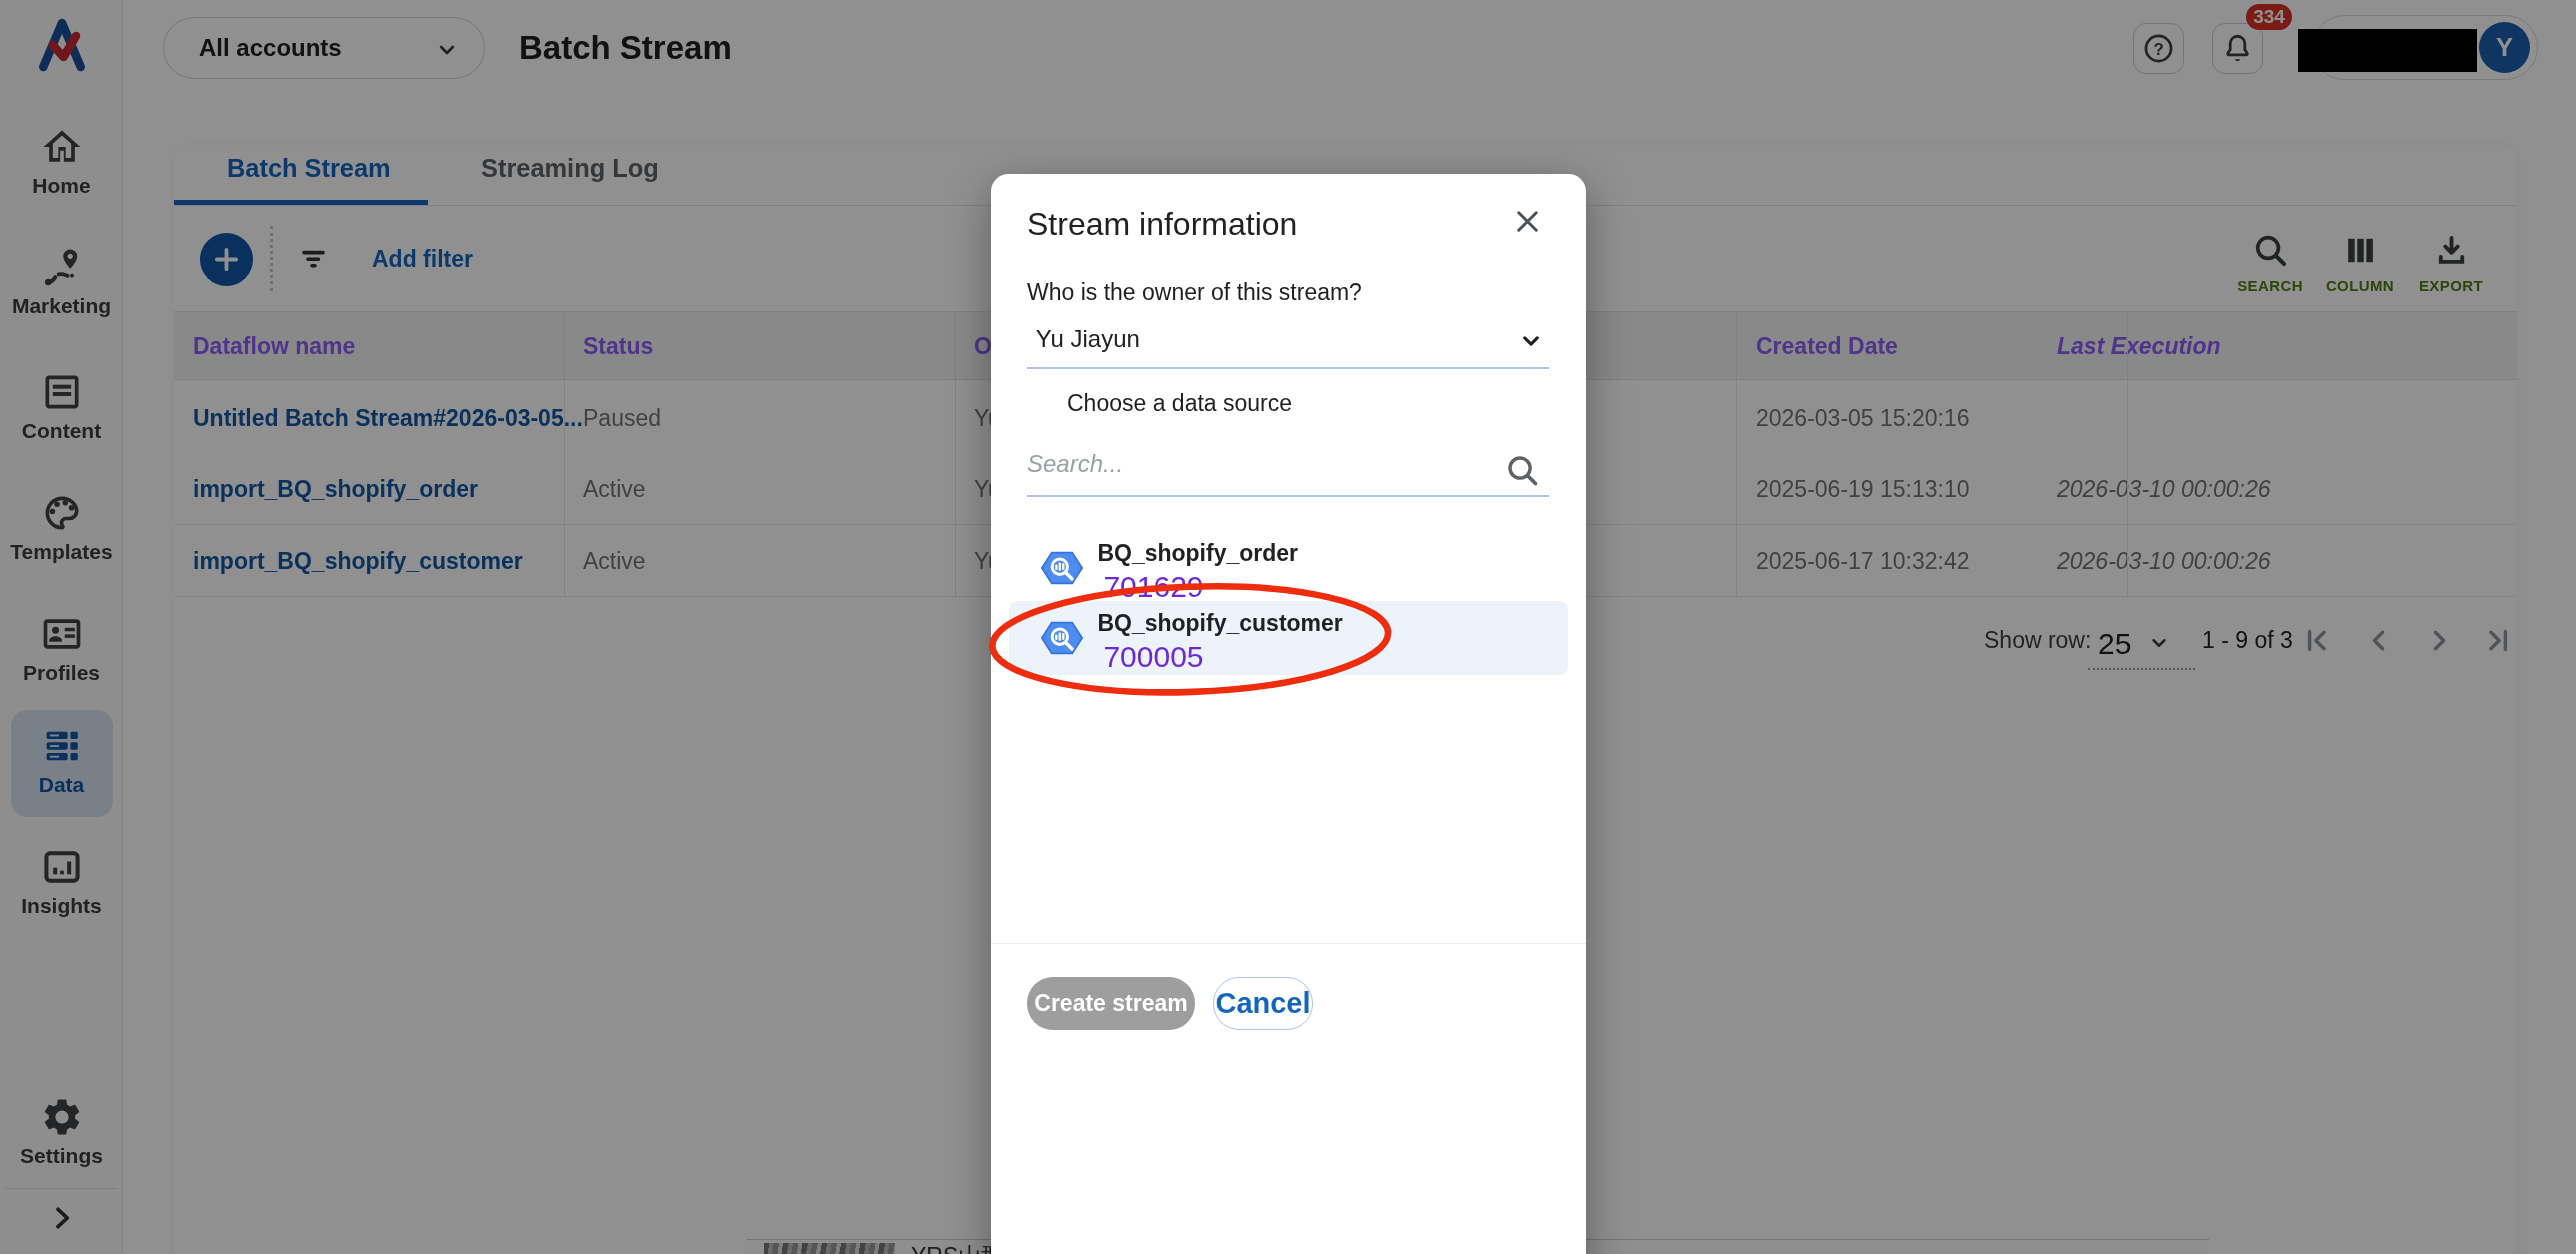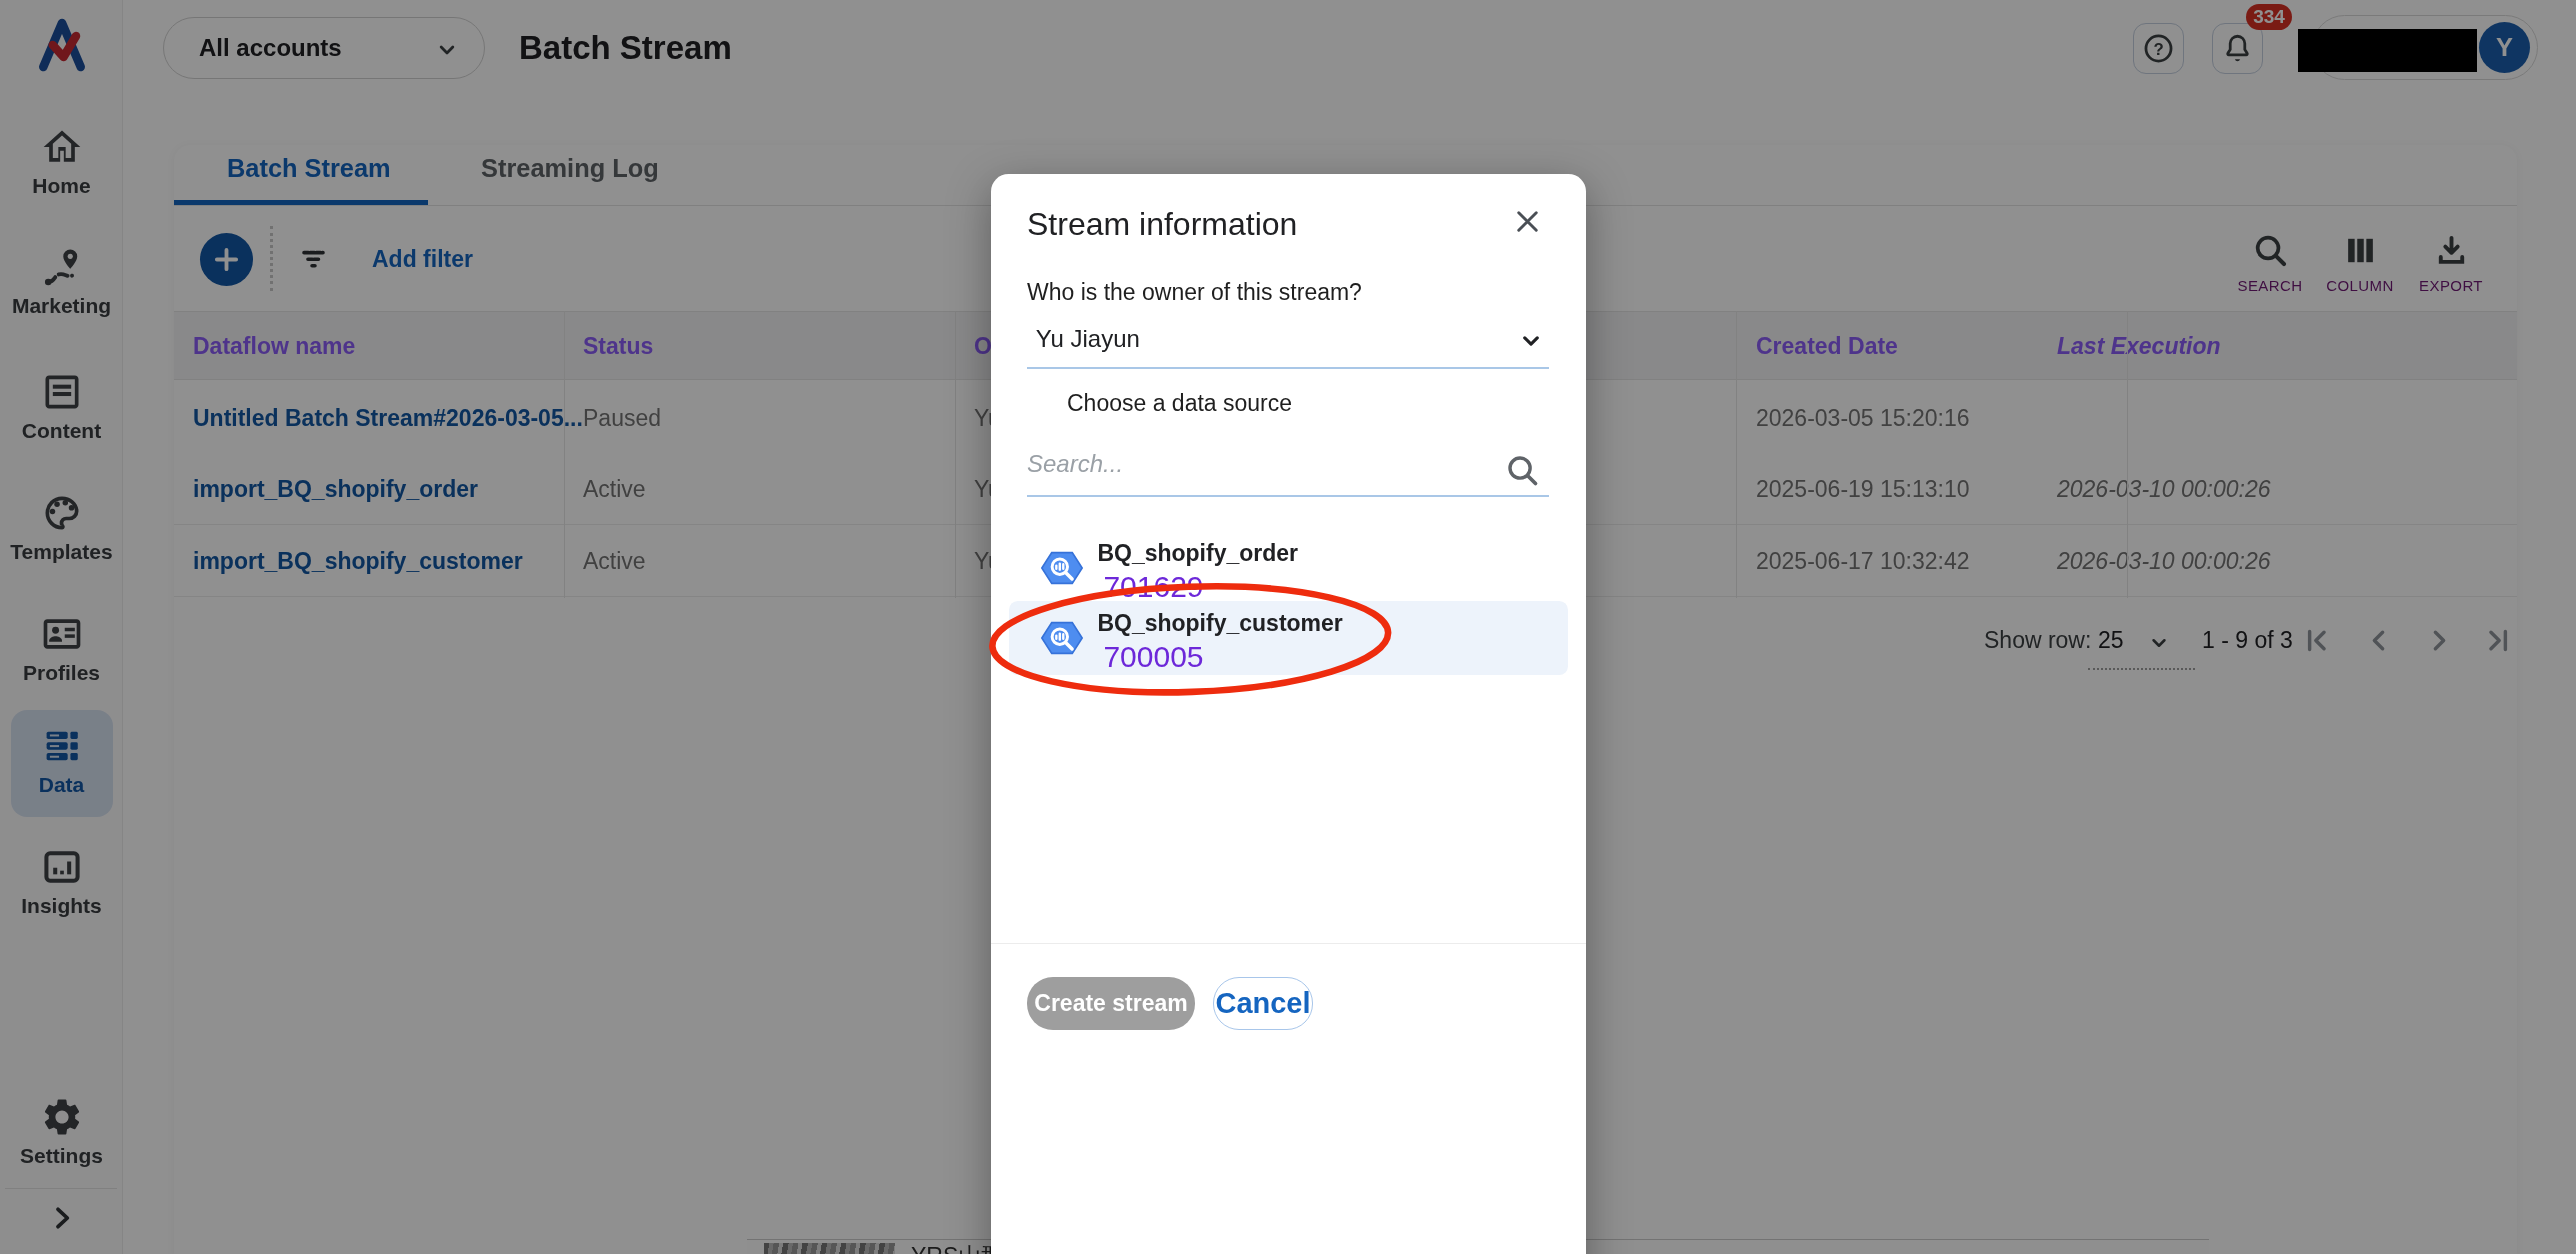--- a/index.html
+++ b/index.html
@@ -51,38 +51,38 @@
   #tab-divider { position:absolute; left:0; top:60px; width:2343px; height:0; border-top:1.8px solid #e2e2e2; }
 
   #add-btn { position:absolute; left:26px; top:88px; width:53px; height:53px; border-radius:50%;
              background:#1257a5; display:flex; align-items:center; justify-content:center; }
   #toolbar-sep { position:absolute; left:96px; top:81px; height:65px; border-left:3.5px dotted #c9c9c9; }
   #filter-icon { position:absolute; left:122px; top:96px; }
   #add-filter-label { position:absolute; left:198px; top:101px; font-size:23px; font-weight:700; color:#1565c0; }
 
   .action { position:absolute; top:86px; width:96px; text-align:center; }
   #action-search { left:2048px; } #action-column { left:2138px; } #action-export { left:2229px; }
-  .action .alabel { display:block; font-size:15px; font-weight:400; color:#701a75; letter-spacing:0.4px; margin-top:3.5px; }
+  .action .alabel { display:block; font-size:15px; font-weight:700; color:#4d7c0f; letter-spacing:0.4px; margin-top:3.5px; }
 
   
   #thead { position:absolute; left:0; top:166px; width:2343px; height:69px; background:#f3f3f4;
            border-top:1.8px solid #e4e4e4; border-bottom:1.8px solid #e4e4e4; }
   .hcell { position:absolute; top:21px; font-size:23px; font-weight:700; color:#8b5cf6; white-space:nowrap; }
   .trow { position:absolute; left:0; width:2343px; height:72px; background:#fff; border-bottom:1.8px solid #ebebeb; }
   #row-0 { top:237px; } #row-1 { top:308px; } #row-2 { top:380px; }
   .cell { position:absolute; top:23px; font-size:23px; color:#737373; white-space:nowrap; }
   .cell.link { color:#1258a4; font-weight:700; cursor:pointer; }
   .c0 { left:19px; } .c1 { left:409px; } .c2 { left:800px; } .c3 { left:1582px; } .c4 { left:1883px;font-style:italic; }
   .colsep { position:absolute; top:166px; height:287px; width:0; border-left:1.8px solid #e6e6e6; }
   #colsep-1 { left:390px; } #colsep-2 { left:781px; } #colsep-3 { left:1562px; } #colsep-4 { left:1953px; }
 
   
   #pager { position:absolute; left:1665px; top:469px; width:678px; height:53px; }
   #show-row-label { position:absolute; left:145px; top:13px; font-size:23px; color:#3c4043; }
-  #page-size { position:absolute; left:259px; top:13px; font-size:23px; color:#202124; }
+  #page-size { position:absolute; left:259px; top:13px; font-size:30px; color:#202124; }
   #page-size-chev { position:absolute; left:307px; top:16px; }
   #page-size-underline { position:absolute; left:249px; top:54px; width:107px; height:0; border-top:2.6px dotted #9e9e9e; }
   #range-text { position:absolute; left:363px; top:13px; font-size:23px; color:#202124; }
   .pnav { position:absolute; top:9.6px; }
   #pnav-first { left:461px; } #pnav-prev { left:523px; } #pnav-next { left:584px; } #pnav-last { left:643px; }
 
   
   #bottom-strip { left:747px; top:1239px; width:1462px; height:16px; background:#fdfdfd;
                   border-top:1.8px solid #cccccc; z-index:3; overflow:visible; }
   #strip-thumb { position:absolute; left:16.6px; top:2.6px; width:131px; height:23px;

